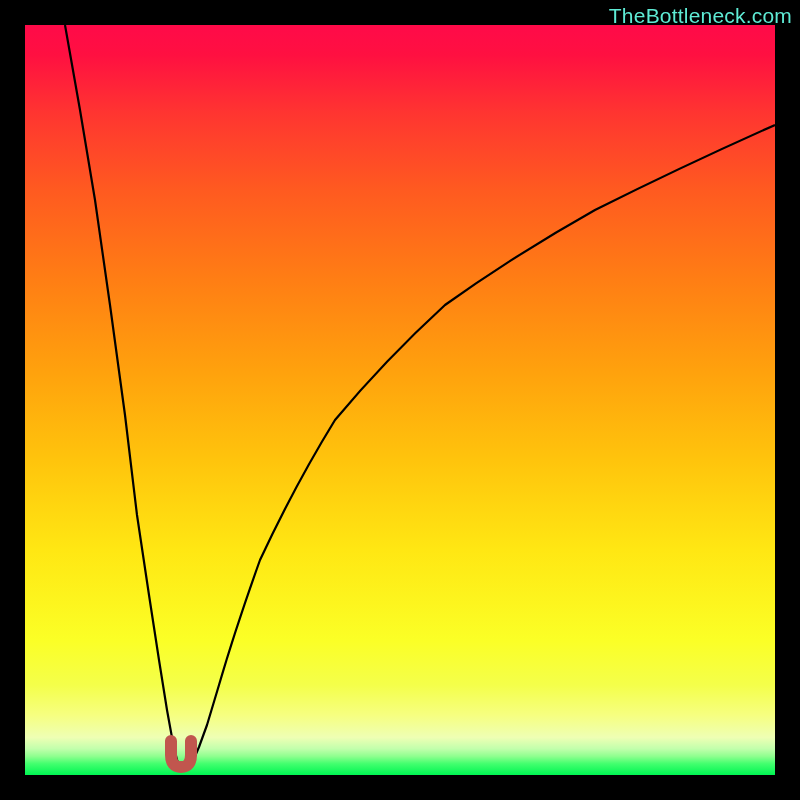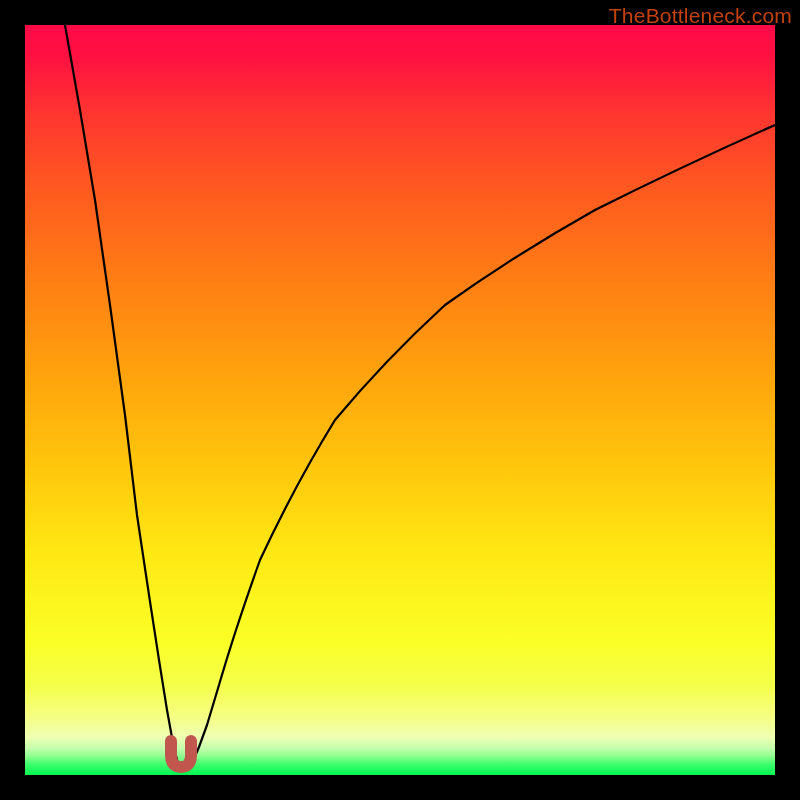--- a/index.html
+++ b/index.html
@@ -53,21 +53,21 @@
     position: absolute;
     left: 0;
     top: 0;
     width: 100%;
     height: 100%;
   }
   .watermark {
     position: absolute;
     top: 4px;
     right: 8px;
-    color: #c2410c;
+    color: #5eead4;
     font-size: 21px;
     font-weight: 400;
     letter-spacing: 0.2px;
     user-select: none;
   }
 </style>
 </head>
 <body>
 
 <div class="outer">

